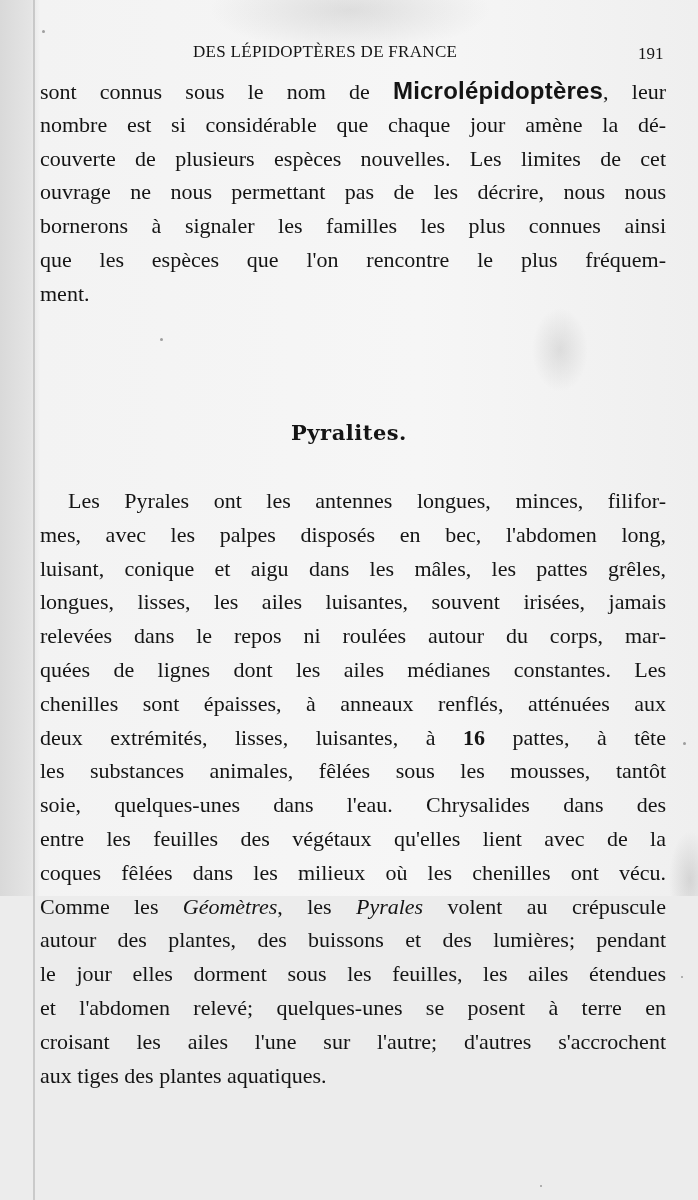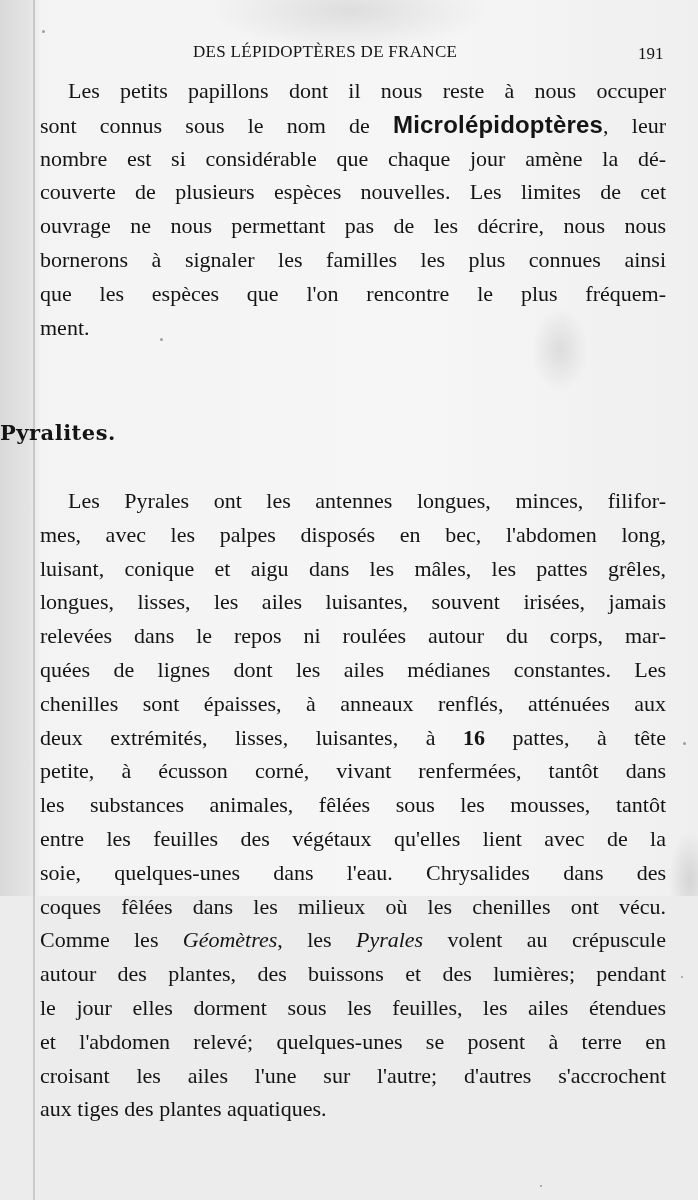--- a/index.html
+++ b/index.html
@@ -45,21 +45,21 @@
     white-space: nowrap;
     overflow: visible;
     height: 33.8px;
   }
   .line.last { text-align-last: left; }
   .line.indent { padding-left: 28px; }
   .p1 { top: 74px; }
   .p2 { top: 484px; }
   .heading {
     position: absolute; top: 420px; left: 0; width: 698px;
-    text-align: left; font-size: 21px; font-weight: bold;
+    text-align: center; font-size: 21px; font-weight: bold;
     font-family: "DejaVu Serif", serif;
     letter-spacing: 0.5px;
   }
   .term-bold {
     font-family: Liberation Sans, sans-serif; font-weight: bold;
     font-size: 24px; letter-spacing: 0.2px;
   }
   .ital { font-style: italic; }
   .num-bold { font-weight: bold; }
   .speck {
@@ -69,45 +69,43 @@
 </head>
 <body>
 
 <div class="page">
   <div class="gutter-line"></div>
 
   <div class="running-head">DES LÉPIDOPTÈRES DE FRANCE</div>
   <div class="page-number">191</div>
 
   <div class="para p1">
-    <span class="line indent">Les petits papillons dont il nous reste à nous occuper</span>
     <span class="line"><span>sont connus sous le nom de </span><span class="term-bold">Microlépidoptères</span><span>, leur</span></span>
     <span class="line">nombre est si considérable que chaque jour amène la dé-</span>
     <span class="line">couverte de plusieurs espèces nouvelles. Les limites de cet</span>
     <span class="line">ouvrage ne nous permettant pas de les décrire, nous nous</span>
     <span class="line">bornerons à signaler les familles les plus connues ainsi</span>
     <span class="line">que les espèces que l'on rencontre le plus fréquem-</span>
     <span class="line last">ment.</span>
   </div>
 
   <div class="heading">Pyralites.</div>
 
   <div class="para p2">
     <span class="line indent">Les Pyrales ont les antennes longues, minces, filifor-</span>
     <span class="line">mes, avec les palpes disposés en bec, l'abdomen long,</span>
     <span class="line">luisant, conique et aigu dans les mâles, les pattes grêles,</span>
     <span class="line">longues, lisses, les ailes luisantes, souvent irisées, jamais</span>
     <span class="line">relevées dans le repos ni roulées autour du corps, mar-</span>
     <span class="line">quées de lignes dont les ailes médianes constantes. Les</span>
     <span class="line">chenilles sont épaisses, à anneaux renflés, atténuées aux</span>
     <span class="line"><span>deux extrémités, lisses, luisantes, à </span><span class="num-bold">16</span><span> pattes, à tête</span></span>
-    <span class="line">petite, à écusson corné, vivant renfermées, tantôt dans</span>
     <span class="line">les substances animales, fêlées sous les mousses, tantôt</span>
+    <span class="line">soie, quelques-unes dans l'eau. Chrysalides dans des</span>
     <span class="line">entre les feuilles des végétaux qu'elles lient avec de la</span>
-    <span class="line">soie, quelques-unes dans l'eau. Chrysalides dans des</span>
     <span class="line">coques fêlées dans les milieux où les chenilles ont vécu.</span>
     <span class="line"><span>Comme les </span><span class="ital">Géomètres</span><span>, les </span><span class="ital">Pyrales</span><span> volent au crépuscule</span></span>
     <span class="line">autour des plantes, des buissons et des lumières; pendant</span>
     <span class="line">le jour elles dorment sous les feuilles, les ailes étendues</span>
     <span class="line">et l'abdomen relevé; quelques-unes se posent à terre en</span>
     <span class="line">croisant les ailes l'une sur l'autre; d'autres s'accrochent</span>
     <span class="line last">aux tiges des plantes aquatiques.</span>
   </div>
 
   <div class="speck" style="left:160px;top:338px;width:3px;height:3px;"></div>

